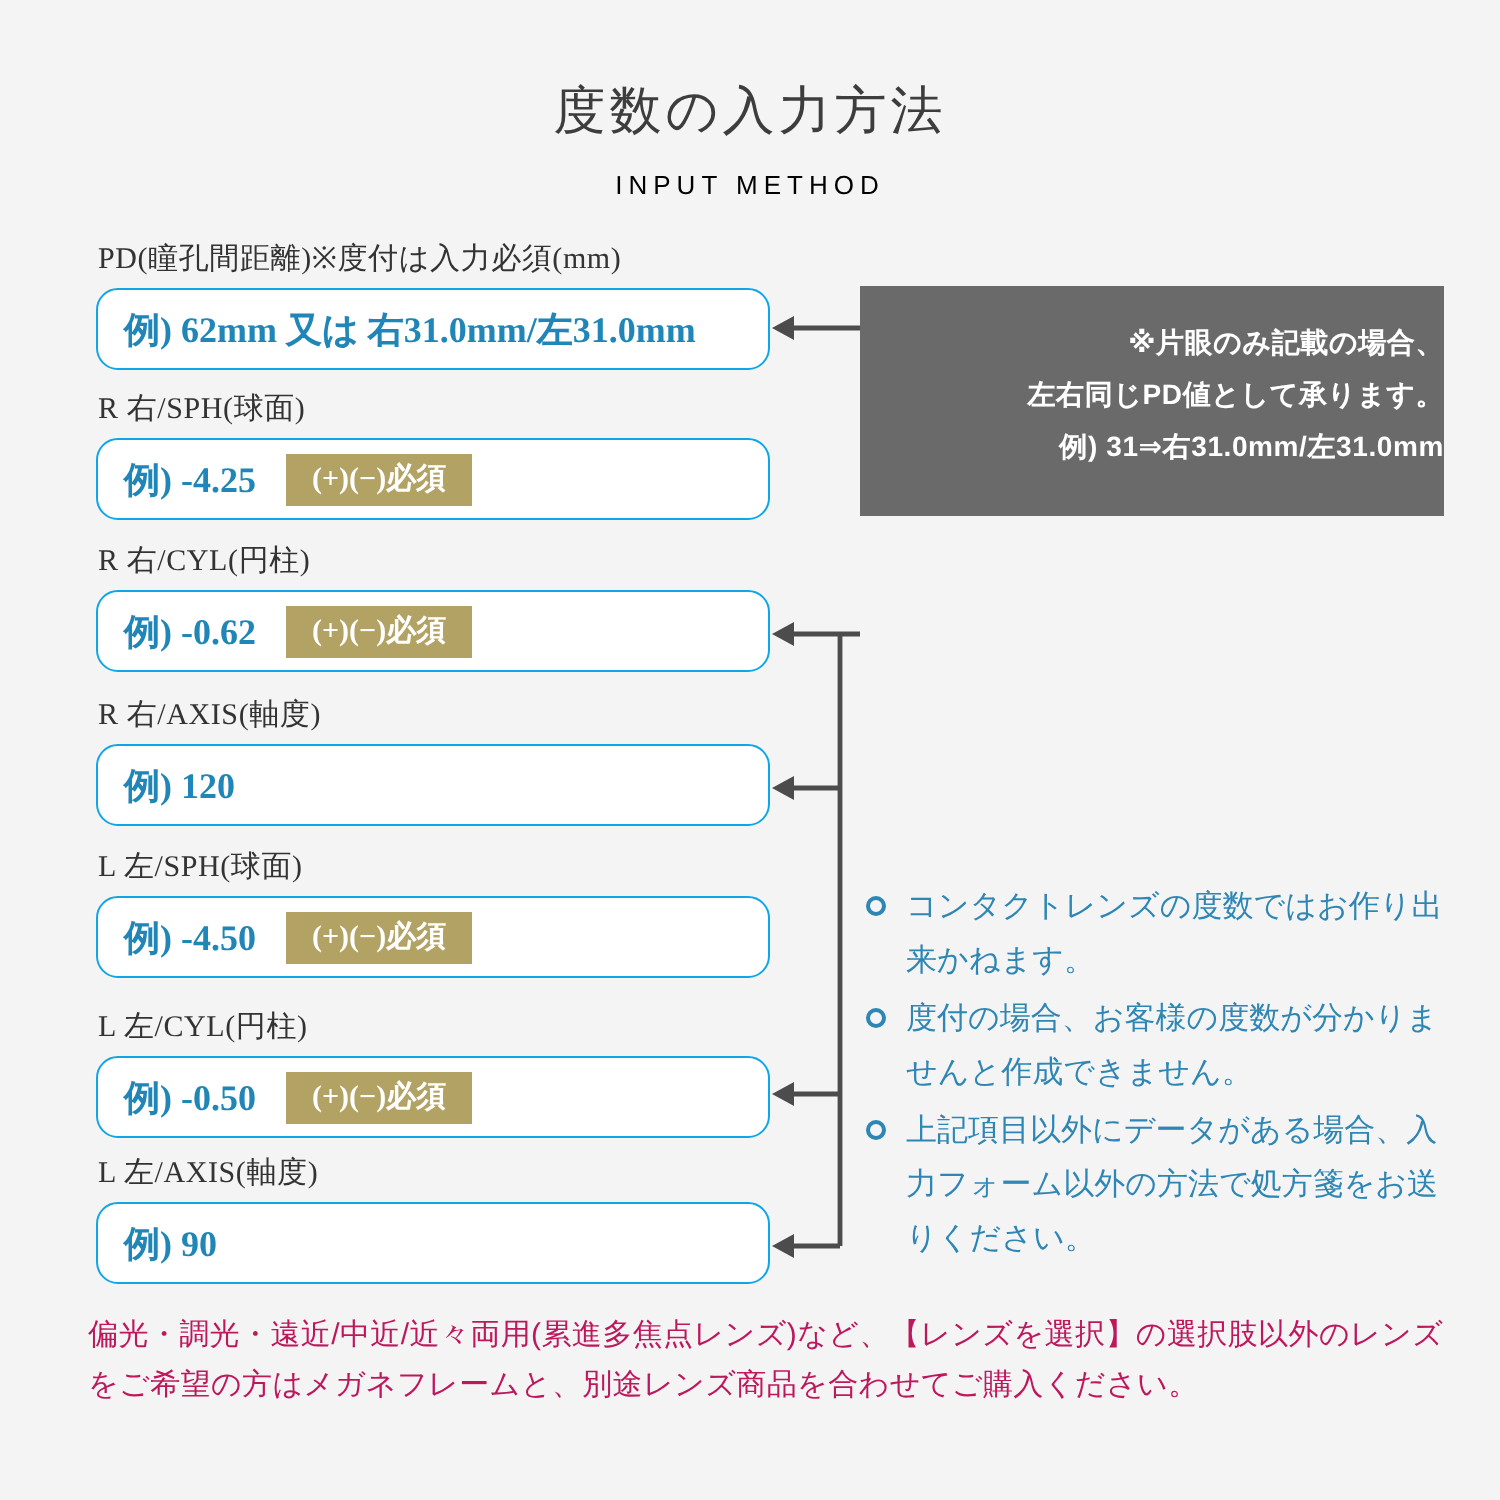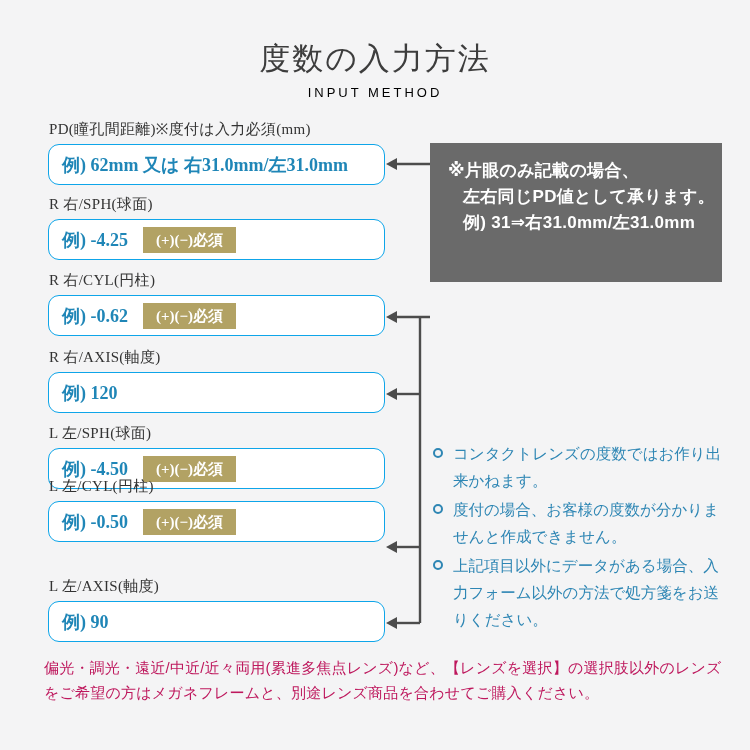--- a/index.html
+++ b/index.html
@@ -2,42 +2,42 @@
 <html><head>
 <meta charset="utf-8">
 <style>
   html,body{margin:0;padding:0;}
   #canvas{
     position:relative;width:750px;height:750px;background:#f4f4f5;
     font-family:"Liberation Sans","DejaVu Sans",sans-serif;overflow:hidden;
   }
   .title{
     position:absolute;top:38px;left:0;width:750px;text-align:center;
-    font-size:31px;font-weight:500;color:#3d3d3d;letter-spacing:2px;
+    font-size:26px;font-weight:500;color:#3d3d3d;letter-spacing:2px;
   }
   .subtitle{
     position:absolute;top:85px;left:0;width:750px;text-align:center;
     font-size:13px;color:#000000;letter-spacing:3px;
   }
   .field-group{position:absolute;left:48px;width:337px;font-family:Liberation Serif, serif;}
   .field-label{font-size:15px;color:#333;margin:0 0 5px 1px;letter-spacing:.3px;}
   .input-box{
     width:337px;height:41px;background:#fff;border:1px solid #0ea5e9;
     border-radius:11px;display:flex;align-items:center;padding:0 13px;
     box-sizing:border-box;
   }
   .example{color:#1f86b7;font-weight:bold;font-size:18px;white-space:nowrap;}
   .badge{
     margin-left:15px;background:#b2a264;color:#fff;font-weight:bold;
     font-size:15px;padding:3px 13px;line-height:20px;white-space:nowrap;
   }
   .callout{
-    position:absolute;left:430px;width:292px;height:139px;background:#6a6a6a;
-    color:#fff;font-weight:bold;font-size:17px;line-height:26px;
-    padding:15px 0 0 18px;box-sizing:border-box;letter-spacing:.3px;
+    position:absolute;left:430px;width:292px;height:115px;background:#6a6a6a;
+    color:#fff;font-weight:bold;font-size:14px;line-height:26px;
+    padding:15px 0 0 18px;box-sizing:border-box;letter-spacing:.3px;text-align:right;
   }
   .callout .indent{padding-left:15px;}
   .callout .em{text-decoration:underline;text-underline-offset:3px;}
   #pd-callout{top:143px;}
   #cyl-callout{top:295px;}
   .notes{
     position:absolute;left:432px;top:440px;width:298px;margin:0;padding:0;
     list-style:none;
   }
   .notes li{
@@ -95,21 +95,21 @@
   </div>
 
   <div class="field-group" style="top:424px">
     <div class="field-label">L 左/SPH(球面)</div>
     <div class="input-box">
       <span class="example">例) -4.50</span>
       <span class="badge">(+)(−)必須</span>
     </div>
   </div>
 
-  <div class="field-group" style="top:477px">
+  <div class="field-group" style="top:504px">
     <div class="field-label">L 左/CYL(円柱)</div>
     <div class="input-box">
       <span class="example">例) -0.50</span>
       <span class="badge">(+)(−)必須</span>
     </div>
   </div>
 
   <div class="field-group" style="top:577px">
     <div class="field-label">L 左/AXIS(軸度)</div>
     <div class="input-box">

